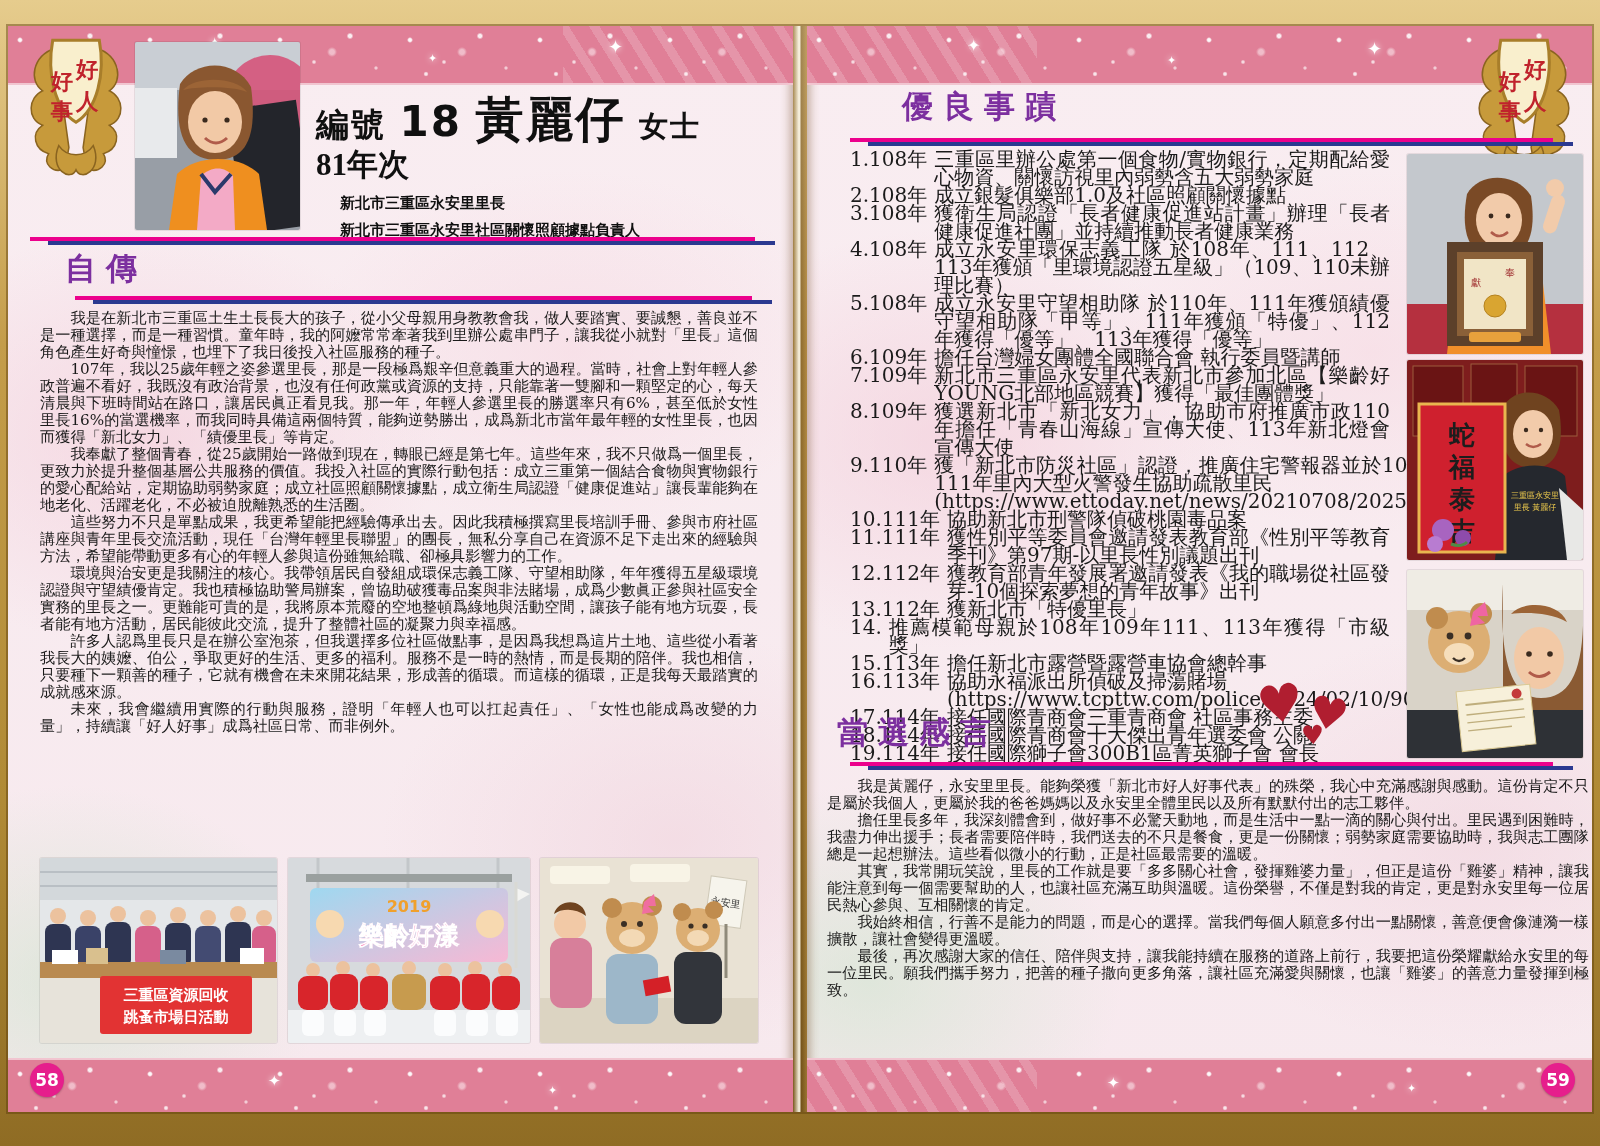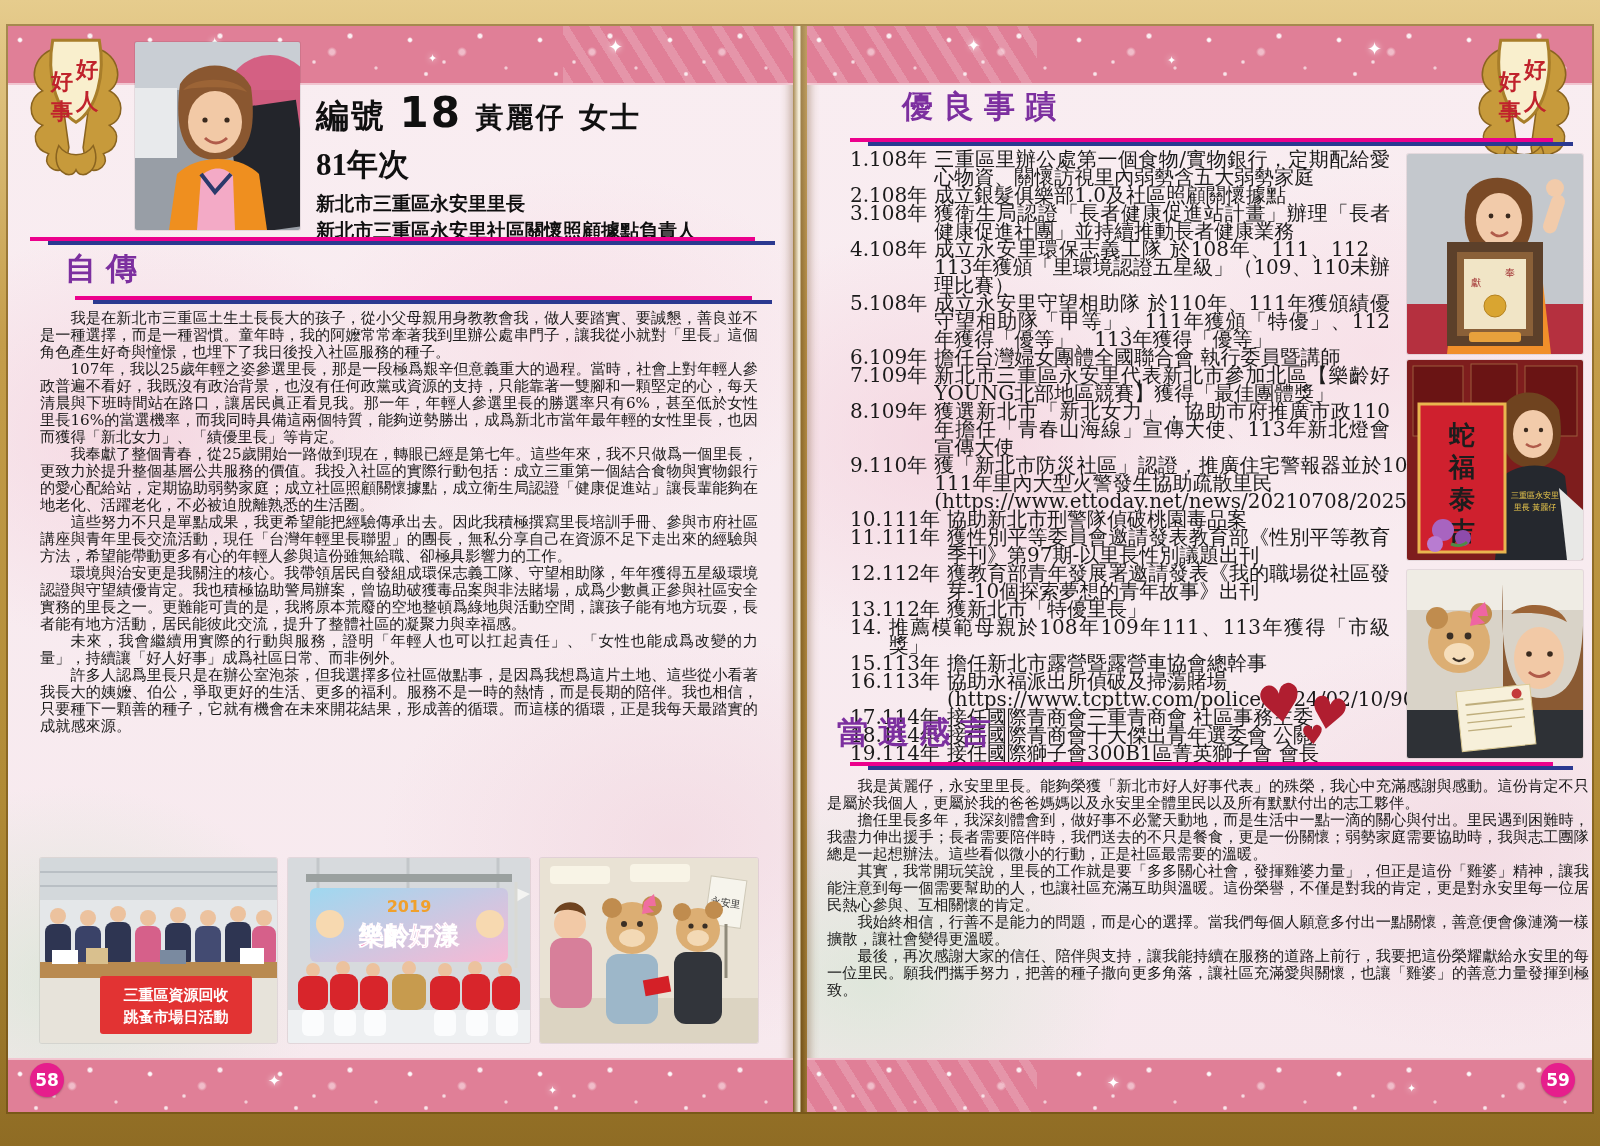--- a/index.html
+++ b/index.html
@@ -33,23 +33,23 @@
         background-size:130px 57px;}
   .band-top{top:0;border-bottom:2px solid rgba(255,255,255,.55);}
   .band-bottom{top:1032px;height:54px;border-top:2px solid rgba(255,255,255,.55);}
   .ribbon{position:absolute;width:230px;height:100%;opacity:.5;
           background:repeating-linear-gradient(58deg, rgba(255,255,255,.35) 0 9px, transparent 9px 26px);}
   .spark{position:absolute;color:#fff;text-shadow:0 0 6px rgba(255,255,255,.9);font-family:"DejaVu Sans",sans-serif;}
   .crest{width:112px;height:152px;}
   .photo{position:absolute;border-radius:2px;box-shadow:0 0 0 1px rgba(0,0,0,.08);overflow:hidden;}
   .ttl{font-family:"DejaVu Sans","Liberation Sans",sans-serif;font-weight:700;color:#101010;}
   .title-row1{font-size:33px;letter-spacing:2px;}
-  .title-row1 .num{font-size:42px;} .title-row1 .name{font-size:28px;margin-top:12px;} .title-row1 .hon{font-size:29px;}
+  .title-row1 .num{font-size:42px;} .title-row1 .name{font-size:48px;margin-top:12px;} .title-row1 .hon{font-size:29px;}
   .title-row2{font-size:31px;font-family:Liberation Serif, serif;}
-  .title-row3{font-size:19px;line-height:27px;}
+  .title-row3{font-size:15px;line-height:27px;margin-left:24px;}
   .rule{position:absolute;height:9px;}
   .rule .m{position:absolute;left:0;right:20px;top:0;height:4px;background:var(--accent-magenta);}
   .rule .n{position:absolute;left:18px;right:0;top:4px;height:4px;background:var(--accent-navy);}
   .sec-h{position:absolute;color:var(--header-purple);font-weight:700;font-size:31px;letter-spacing:10px;
          font-family:"DejaVu Serif","Liberation Serif",serif;}
   .bodytext{position:absolute;font-size:15.2px;line-height:17px;color:#1a1a1a;text-align:justify;}
   .para{text-indent:2em;}
   .deeds{position:absolute;font-size:20px;line-height:18px;color:#1a1a1a;}
   .deed{display:flex;}
   .deed-label{white-space:nowrap;margin-right:7px;}
@@ -131,22 +131,22 @@
         <div class="m"></div>
         <div class="n"></div>
       </div>
     <div class="bodytext" style="left:32px;top:284px;width:718px;">
 
     <div class="para">我是在新北市三重區土生土長長大的孩子，從小父母親用身教教會我，做人要踏實、要誠懇，善良並不是一種選擇，而是一種習慣。童年時，我的阿嬤常常牽著我到里辦公處串門子，讓我從小就對「里長」這個角色產生好奇與憧憬，也埋下了我日後投入社區服務的種子。</div>
         <div class="para">107年，我以25歲年輕之姿參選里長，那是一段極爲艱辛但意義重大的過程。當時，社會上對年輕人參政普遍不看好，我既沒有政治背景，也沒有任何政黨或資源的支持，只能靠著一雙腳和一顆堅定的心，每天清晨與下班時間站在路口，讓居民眞正看見我。那一年，年輕人參選里長的勝選率只有6%，甚至低於女性里長16%的當選機率，而我同時具備這兩個特質，能夠逆勢勝出，成爲新北市當年最年輕的女性里長，也因而獲得「新北女力」、「績優里長」等肯定。</div>
         <div class="para">我奉獻了整個青春，從25歲開始一路做到現在，轉眼已經是第七年。這些年來，我不只做爲一個里長，更致力於提升整個基層公共服務的價值。我投入社區的實際行動包括：成立三重第一個結合食物與實物銀行的愛心配給站，定期協助弱勢家庭；成立社區照顧關懷據點，成立衛生局認證「健康促進站」讓長輩能夠在地老化、活躍老化，不必被迫脫離熟悉的生活圈。</div>
         <div class="para">這些努力不只是單點成果，我更希望能把經驗傳承出去。因此我積極撰寫里長培訓手冊、參與市府社區講座與青年里長交流活動，現任「台灣年輕里長聯盟」的團長，無私分享自己在資源不足下走出來的經驗與方法，希望能帶動更多有心的年輕人參與這份雖無給職、卻極具影響力的工作。</div>
         <div class="para">環境與治安更是我關注的核心。我帶領居民自發組成環保志義工隊、守望相助隊，年年獲得五星級環境認證與守望績優肯定。我也積極協助警局辦案，曾協助破獲毒品案與非法賭場，成爲少數眞正參與社區安全實務的里長之一。更難能可貴的是，我將原本荒廢的空地整頓爲綠地與活動空間，讓孩子能有地方玩耍，長者能有地方活動，居民能彼此交流，提升了整體社區的凝聚力與幸福感。</div>
+        <div class="para">許多人認爲里長只是在辦公室泡茶，但我選擇多位社區做點事，是因爲我想爲這片土地、這些從小看著我長大的姨嬤、伯公，爭取更好的生活、更多的福利。服務不是一時的熱情，而是長期的陪伴。我也相信，只要種下一顆善的種子，它就有機會在未來開花結果，形成善的循環。而這樣的循環，正是我每天最踏實的成就感來源。</div>
         <div class="para">未來，我會繼續用實際的行動與服務，證明「年輕人也可以扛起責任」、「女性也能成爲改變的力量」，持續讓「好人好事」成爲社區日常、而非例外。</div>
-        <div class="para">許多人認爲里長只是在辦公室泡茶，但我選擇多位社區做點事，是因爲我想爲這片土地、這些從小看著我長大的姨嬤、伯公，爭取更好的生活、更多的福利。服務不是一時的熱情，而是長期的陪伴。我也相信，只要種下一顆善的種子，它就有機會在未來開花結果，形成善的循環。而這樣的循環，正是我每天最踏實的成就感來源。</div>
       </div>
 
     <div class="photo" style="left:32px;top:832px;width:237px;height:185px;">
       <svg width="237" height="185" viewBox="0 0 237 185">
         <rect width="237" height="185" fill="#e7e3da"></rect>
         <rect width="237" height="42" fill="#d3d8db"></rect>
         <line x1="0" y1="14" x2="237" y2="14" stroke="#b9bfc4" stroke-width="2"></line>
         <line x1="0" y1="28" x2="237" y2="28" stroke="#b9bfc4" stroke-width="2"></line>
         <rect y="42" width="237" height="62" fill="#e4e7e9"></rect>
         <g>

